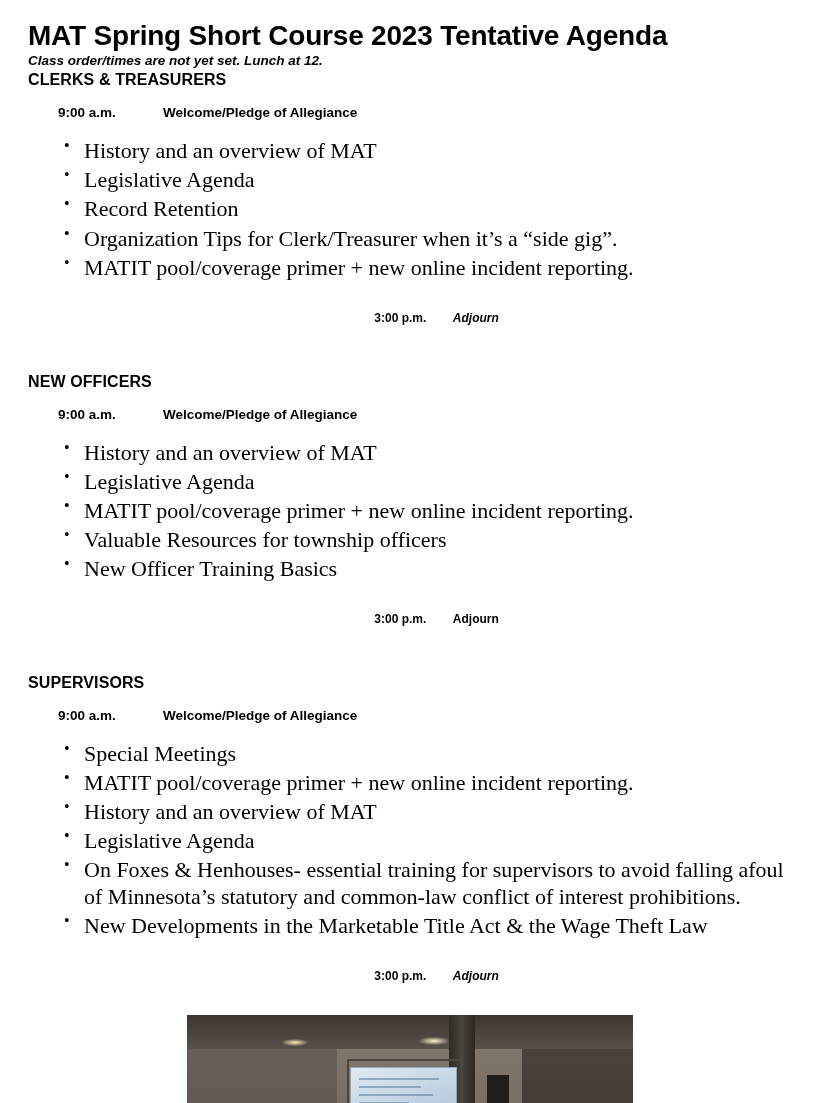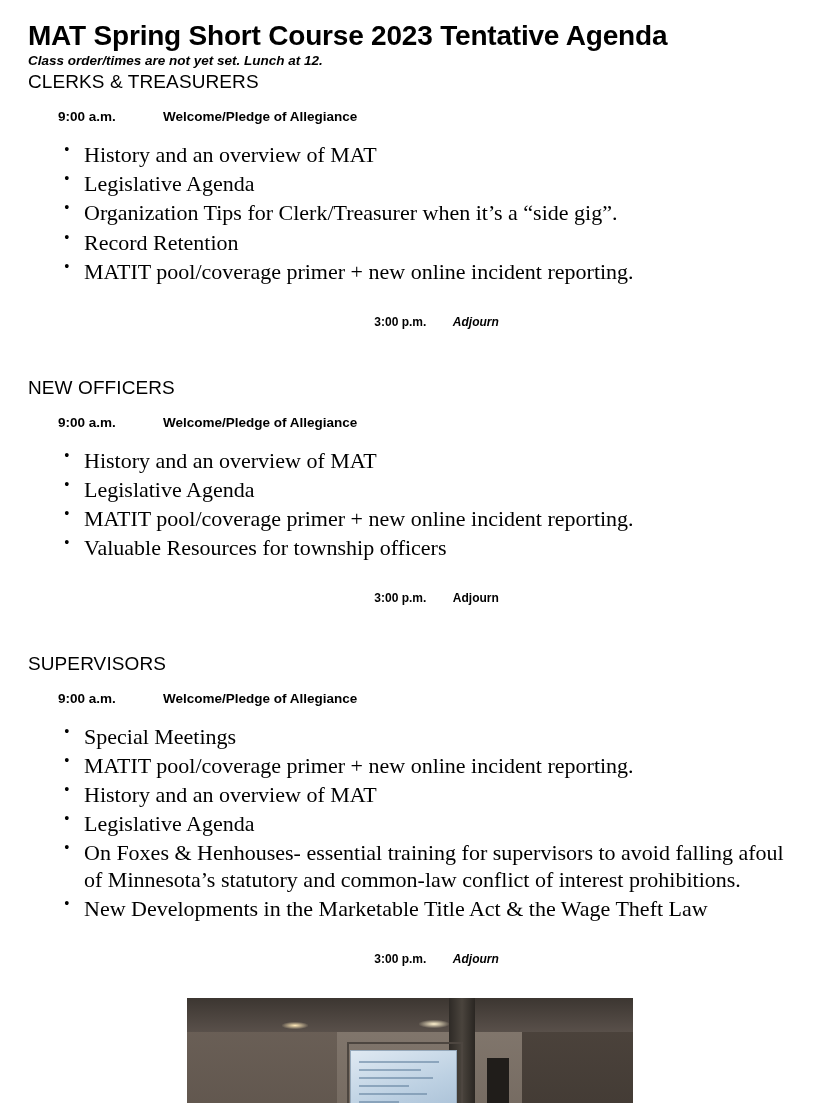--- a/index.html
+++ b/index.html
@@ -37,22 +37,22 @@
     font-weight: bold;
     font-style: italic;
     font-size: 13.5px;
     margin: 0 0 3px 0;
   }
   .section {
     margin-bottom: 0;
   }
   .section-heading {
     font-family: "Liberation Sans", sans-serif;
-    font-weight: normal;
-    font-size: 19px;
+    font-weight: bold;
+    font-size: 16px;
     margin: 0 0 1px 0;
     letter-spacing: 0.1px;
   }
   .session-line {
     font-family: "Liberation Sans", sans-serif;
     font-weight: bold;
     font-size: 13.5px;
     margin: 0;
     white-space: pre;
   }
@@ -170,42 +170,43 @@
     <p class="doc-subtitle">Class order/times are not yet set. Lunch at 12.</p>
 
     <div class="section">
       <h2 class="section-heading">CLERKS &amp; TREASURERS</h2>
       <p class="session-line">
         <span class="session-time">9:00 a.m.</span><span class="session-title">Welcome/Pledge of Allegiance</span>
       </p>
       <ul class="topics">
         <li>History and an overview of MAT</li>
         <li>Legislative Agenda</li>
+        <li>Record Retention</li>
         <li>Organization Tips for Clerk/Treasurer when it’s a “side gig”.</li>
-        <li>Record Retention</li>
         <li>MATIT pool/coverage primer + new online incident reporting.</li>
       </ul>
       <div class="spacer-sm"></div>
       <p class="adjourn-line">
         <span class="session-time">3:00 p.m.</span><span class="session-title">Adjourn</span>
       </p>
     </div>
 
     <div class="spacer-md"></div>
 
     <div class="section">
       <h2 class="section-heading">NEW OFFICERS</h2>
       <p class="session-line">
         <span class="session-time">9:00 a.m.</span><span class="session-title">Welcome/Pledge of Allegiance</span>
       </p>
       <ul class="topics">
         <li>History and an overview of MAT</li>
         <li>Legislative Agenda</li>
         <li>MATIT pool/coverage primer + new online incident reporting.</li>
         <li>Valuable Resources for township officers</li>
+        <li>New Officer Training Basics</li>
       </ul>
       <div class="spacer-sm"></div>
       <p class="adjourn-line">
         <span class="session-time">3:00 p.m.</span><span class="session-title" style="font-style:normal;">Adjourn</span>
       </p>
     </div>
 
     <div class="spacer-md"></div>
 
     <div class="section">

